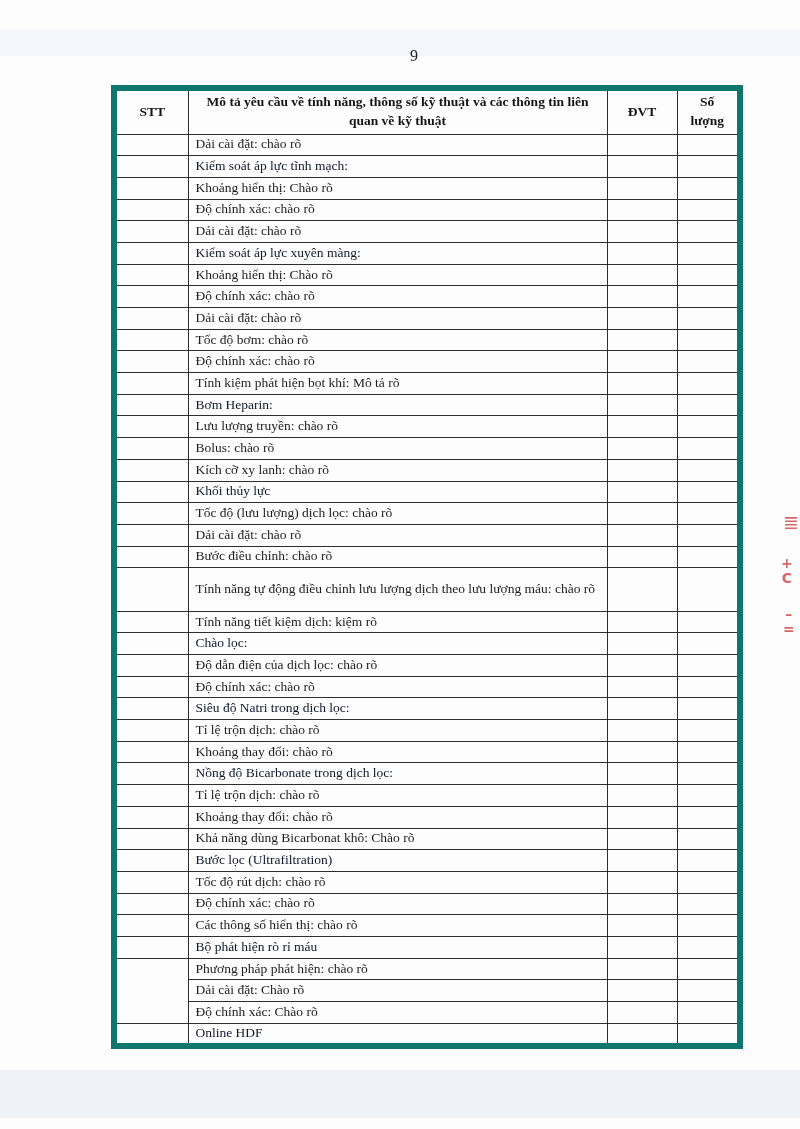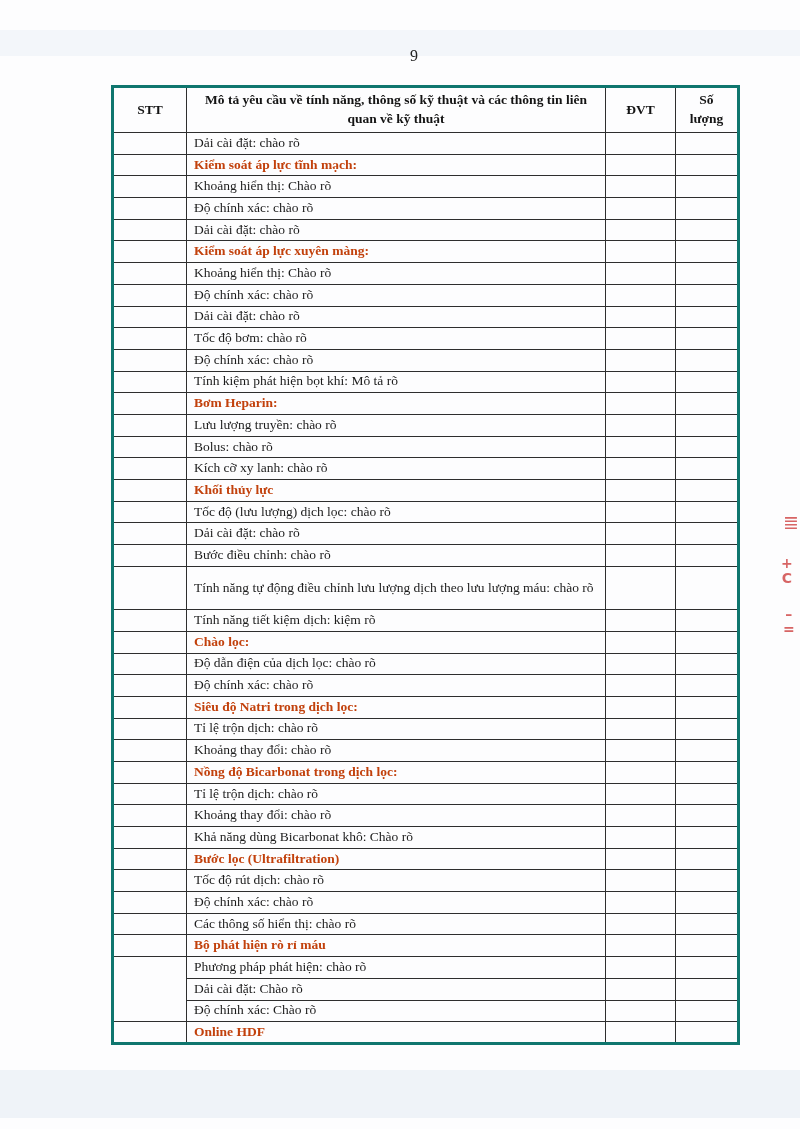--- a/index.html
+++ b/index.html
@@ -21,21 +21,21 @@
     position: absolute; left: 0; top: 1070px; width: 800px; height: 48px;
     background: rgba(222, 231, 242, 0.45);
   }
   .page-number {
     position: absolute; top: 47px; left: 370px; width: 88px;
     text-align: center; font-size: 16px; color: #222;
   }
   table.spec {
     position: absolute; left: 111px; top: 85px; width: 626px;
     border-collapse: collapse; table-layout: fixed;
-    border: 3px solid #0f766e;
+    border: 6px solid #0f766e;
   }
   table.spec th, table.spec td {
     border: 1px solid #2e2e2e;
     overflow: hidden;
   }
   table.spec thead th {
     height: 46px;
     font-size: 13.5px;
     font-weight: bold;
     text-align: center;
@@ -48,21 +48,21 @@
     height: 21.7px;
     font-size: 13.5px;
     vertical-align: middle;
     line-height: 1.25;
     padding: 1px 4px 1px 7px;
   }
   table.spec tbody td.col-stt,
   table.spec tbody td.col-dvt,
   table.spec tbody td.col-qty { padding: 0; }
   table.spec tbody tr.tall td { height: 43.4px; line-height: 1.5; font-family: Liberation Serif, serif; }
-  table.spec tbody td.bold { font-weight: bold; color: #c2410c; }
+  table.spec tbody td.bold { font-weight: normal; color: #0f172a; }
   .red-mark {
     position: absolute;
     color: #d14b4b;
     font-family: "DejaVu Sans", sans-serif;
     white-space: pre;
     text-align: center;
     opacity: 0.85;
   }
   .red-mark-1 { left: 783px; top: 513px; font-size: 19px; line-height: 1; }
   .red-mark-2 { left: 781px; top: 556px; font-size: 14px; line-height: 1.05; font-weight: bold; }
@@ -257,21 +257,21 @@
           <td class="col-qty"></td>
         </tr>
         <tr>
           <td class="col-stt"></td>
           <td class="col-desc">Khoảng thay đổi: chào rõ</td>
           <td class="col-dvt"></td>
           <td class="col-qty"></td>
         </tr>
         <tr>
           <td class="col-stt"></td>
-          <td class="col-desc bold">Nồng độ Bicarbonat trong dịch lọc:</td>
+          <td class="col-desc bold">Nồng độ Bicarbonate trong dịch lọc:</td>
           <td class="col-dvt"></td>
           <td class="col-qty"></td>
         </tr>
         <tr>
           <td class="col-stt"></td>
           <td class="col-desc">Tỉ lệ trộn dịch: chào rõ</td>
           <td class="col-dvt"></td>
           <td class="col-qty"></td>
         </tr>
         <tr>

